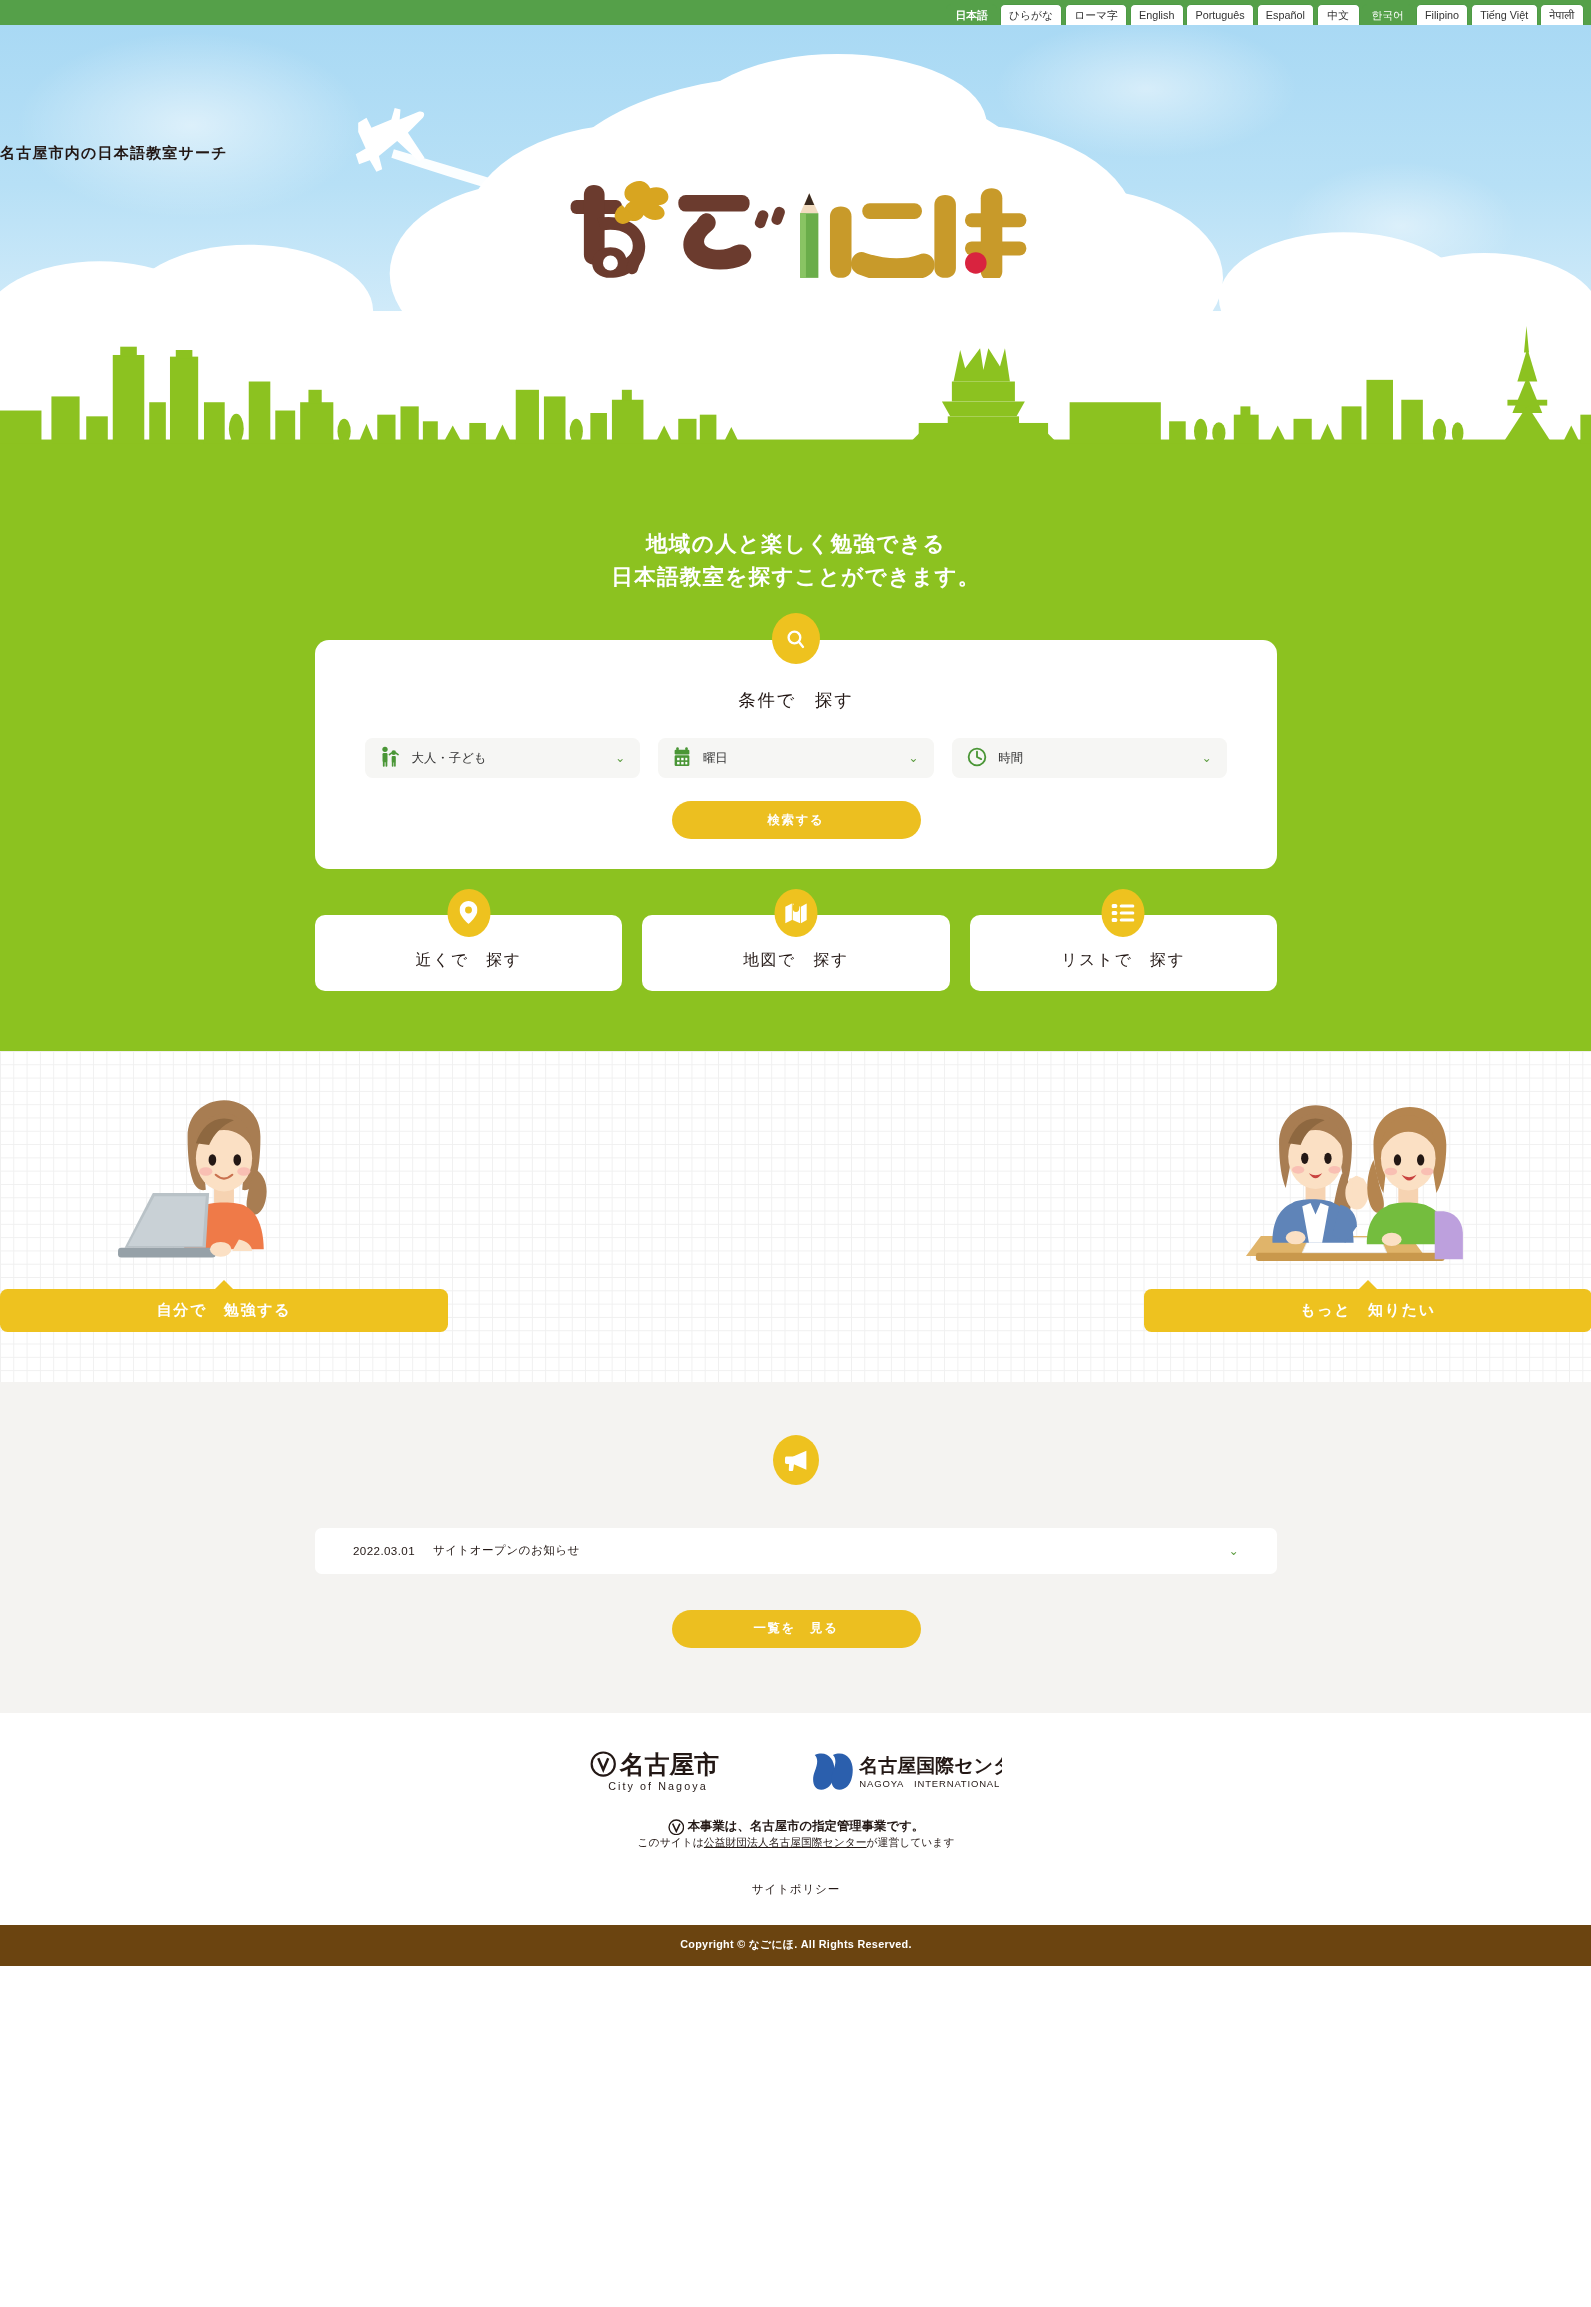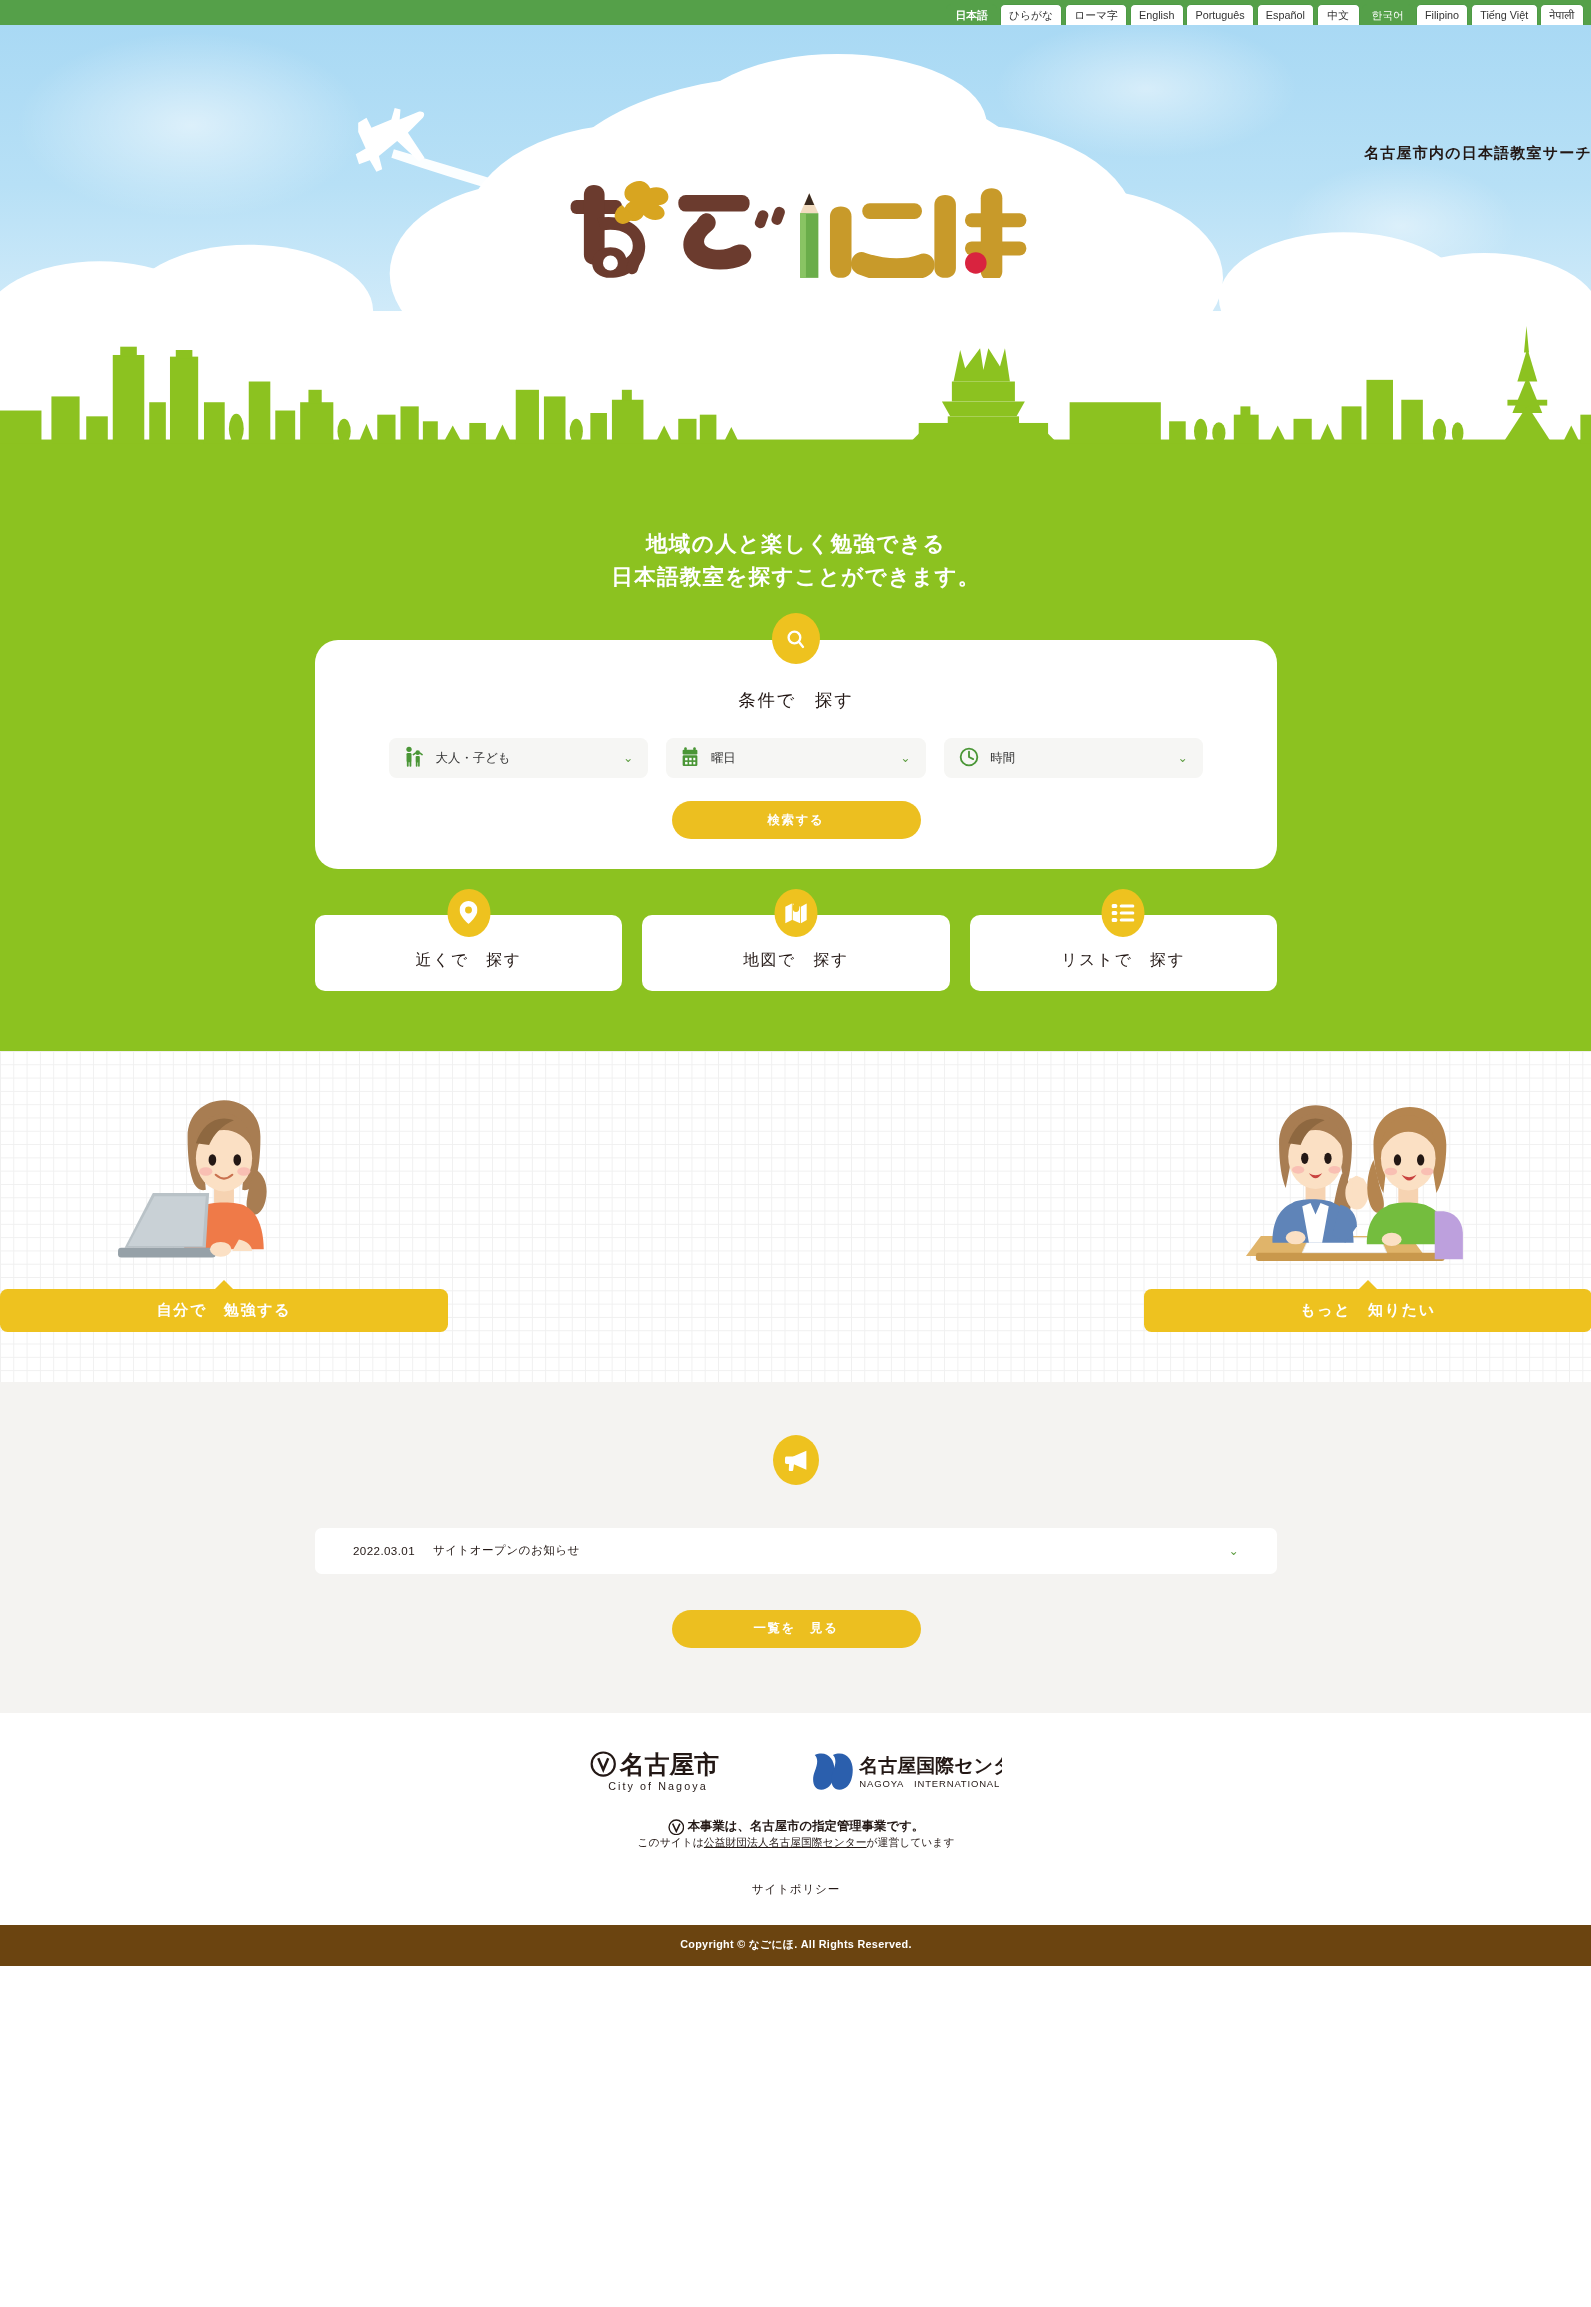--- a/index.html
+++ b/index.html
@@ -58,21 +58,21 @@
       radial-gradient(ellipse 216px 99px at 72% 14%, rgba(255,255,255,.5), rgba(255,255,255,0) 70%),
       radial-gradient(ellipse 282px 124px at 45% 60%, rgba(255,255,255,.35), rgba(255,255,255,0) 72%),
       radial-gradient(ellipse 166px 91px at 88% 44%, rgba(255,255,255,.45), rgba(255,255,255,0) 70%),
       linear-gradient(180deg, #a9d9f4 0%, #b7e0f6 35%, #cfeaf9 62%, #e8f5fd 80%, #ffffff 96%);
     overflow: hidden;
   }
   .hero-svg { position: absolute; inset: 0; width: 1592px; height: 456px; display:block; }
   .hero-tagline {
     position: absolute;
     top: 119px; left: 0; right: 0;
-    text-align: right;
+    text-align: left;
     font-size: 15px;
     font-weight: bold;
     color: #231815;
     letter-spacing: 1.2px;
     z-index: 5;
   }
   .logo-wrap {
     position: absolute;
     top: 145px; left: 0; right: 0;
     text-align: center;
@@ -90,23 +90,23 @@
     font-size: 21.6px;
     font-weight: bold;
     line-height: 1.55;
     letter-spacing: 1.2px;
   }
   .container { width: 962px; margin: 0 auto; }
 
   .search-card {
     position: relative;
     background: #fff;
-    border-radius: 23px;
+    border-radius: 14px;
     margin-top: 46px;
-    padding: 48px 74px 30px;
+    padding: 48px 50px 30px;
   }
   .circle-icon {
     position: absolute;
     top: -26.5px; left: 50%;
     transform: translateX(-50%);
     width: 48px; height: 51px;
     border-radius: 50%;
     background: #eec21f;
     display: flex; align-items: center; justify-content: center;
   }

